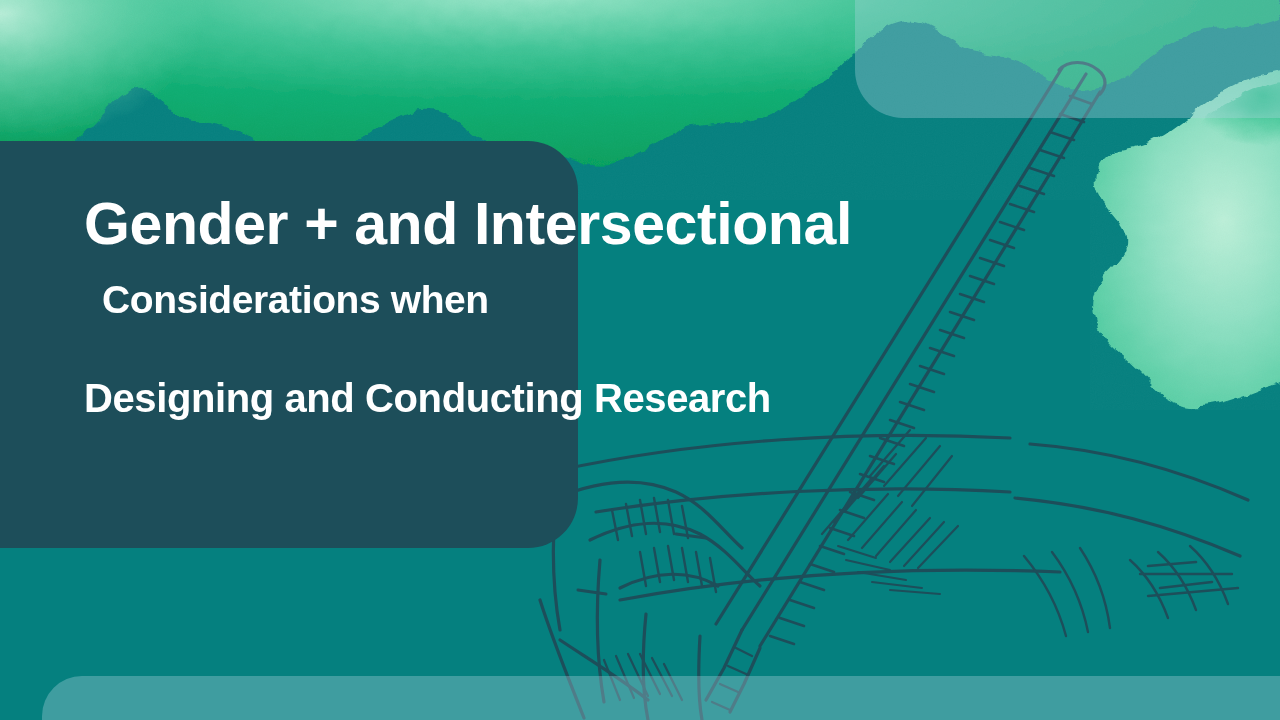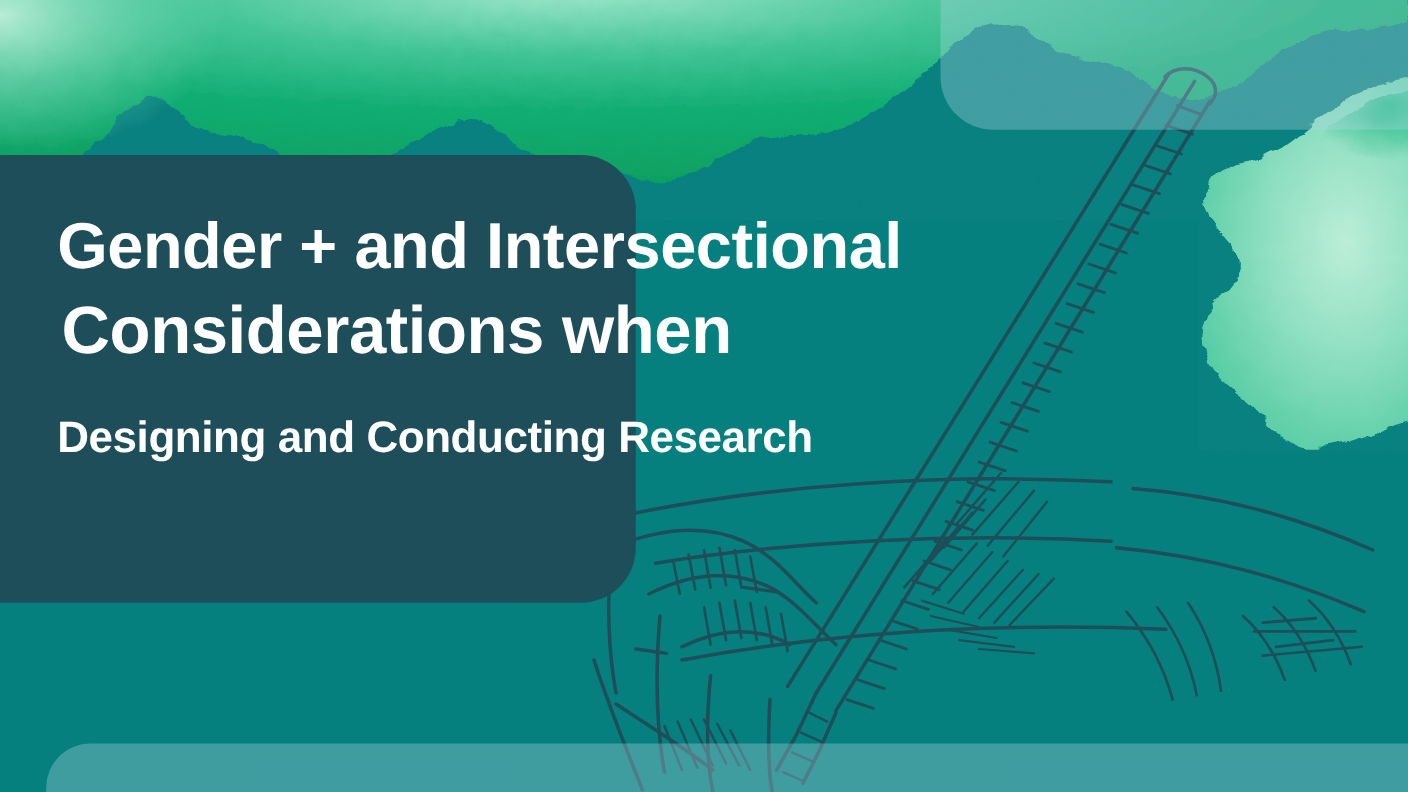--- a/index.html
+++ b/index.html
@@ -82,39 +82,39 @@
     top: 141px;
     width: 638px;
     height: 407px;
     background: #1D4E5A;
     border-radius: 0 50px 50px 0;
   }
 
   
   .title-block {
     position: absolute;
-    left: 52px;
+    left: 84px;
     top: 186px;
     width: 1160px;
   }
   .title-line {
     color: #ffffff;
     font-family: "Liberation Sans", sans-serif;
     font-weight: bold;
     letter-spacing: -0.4px;
     white-space: nowrap;
   }
   .title-line.l1 {
     font-size: 59px;
     line-height: 76px;
   }
   .title-line.l2 {
-    font-size: 61px;
+    font-size: 39px;
     line-height: 76px;
-    margin-left: 4px;
+    margin-left: 18px;
   }
   .title-line.l3 {
     font-size: 40px;
     line-height: 76px;
     margin-top: 22px;
   }
 </style>
 </head>
 <body>
 

